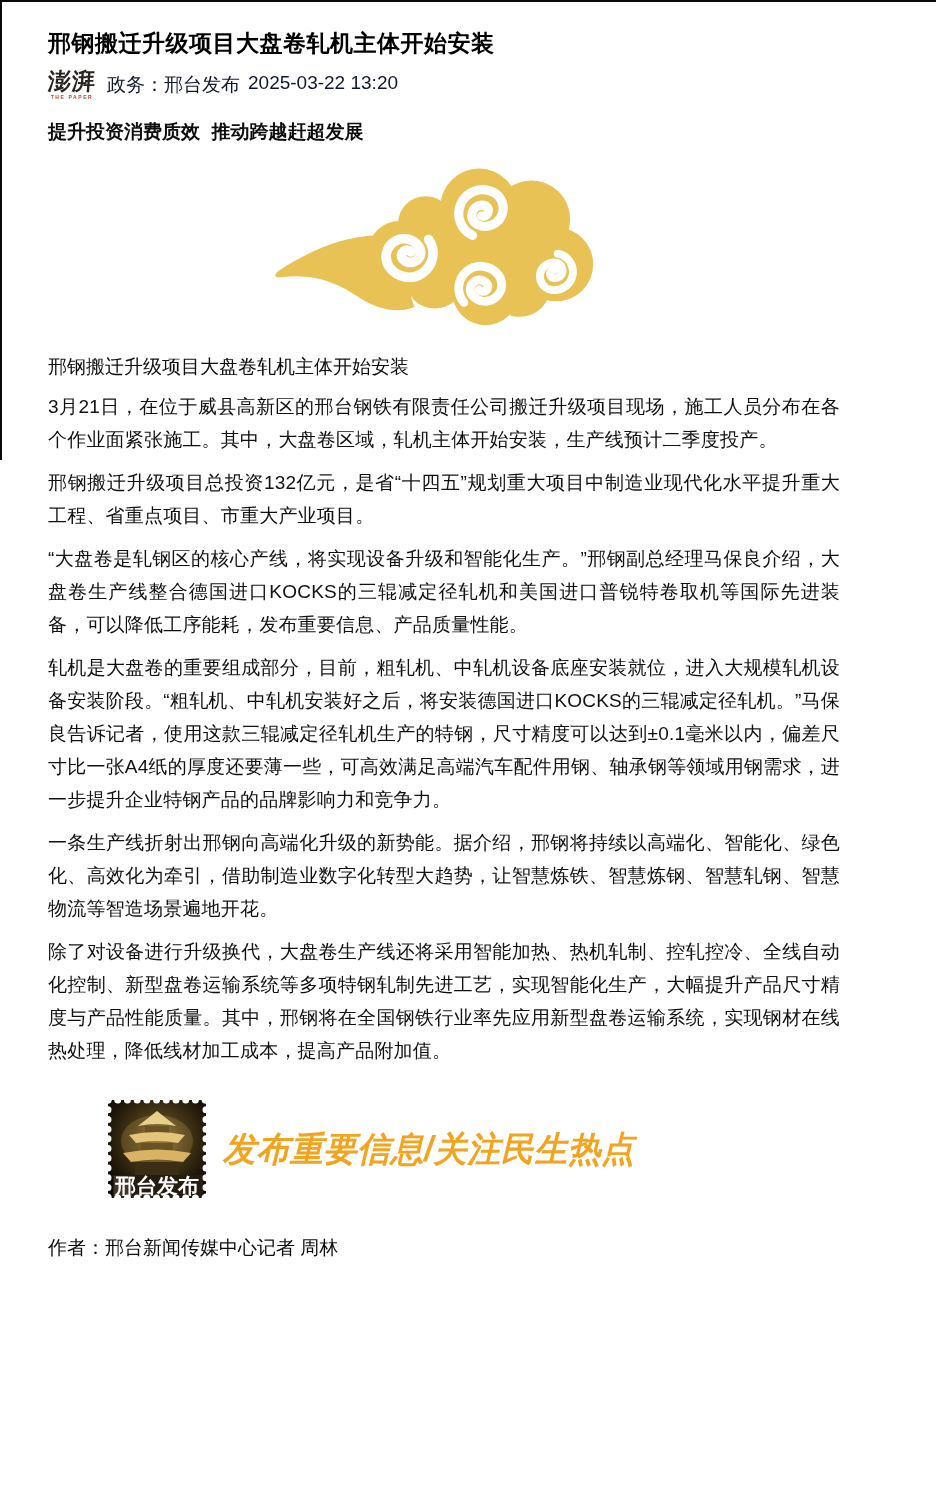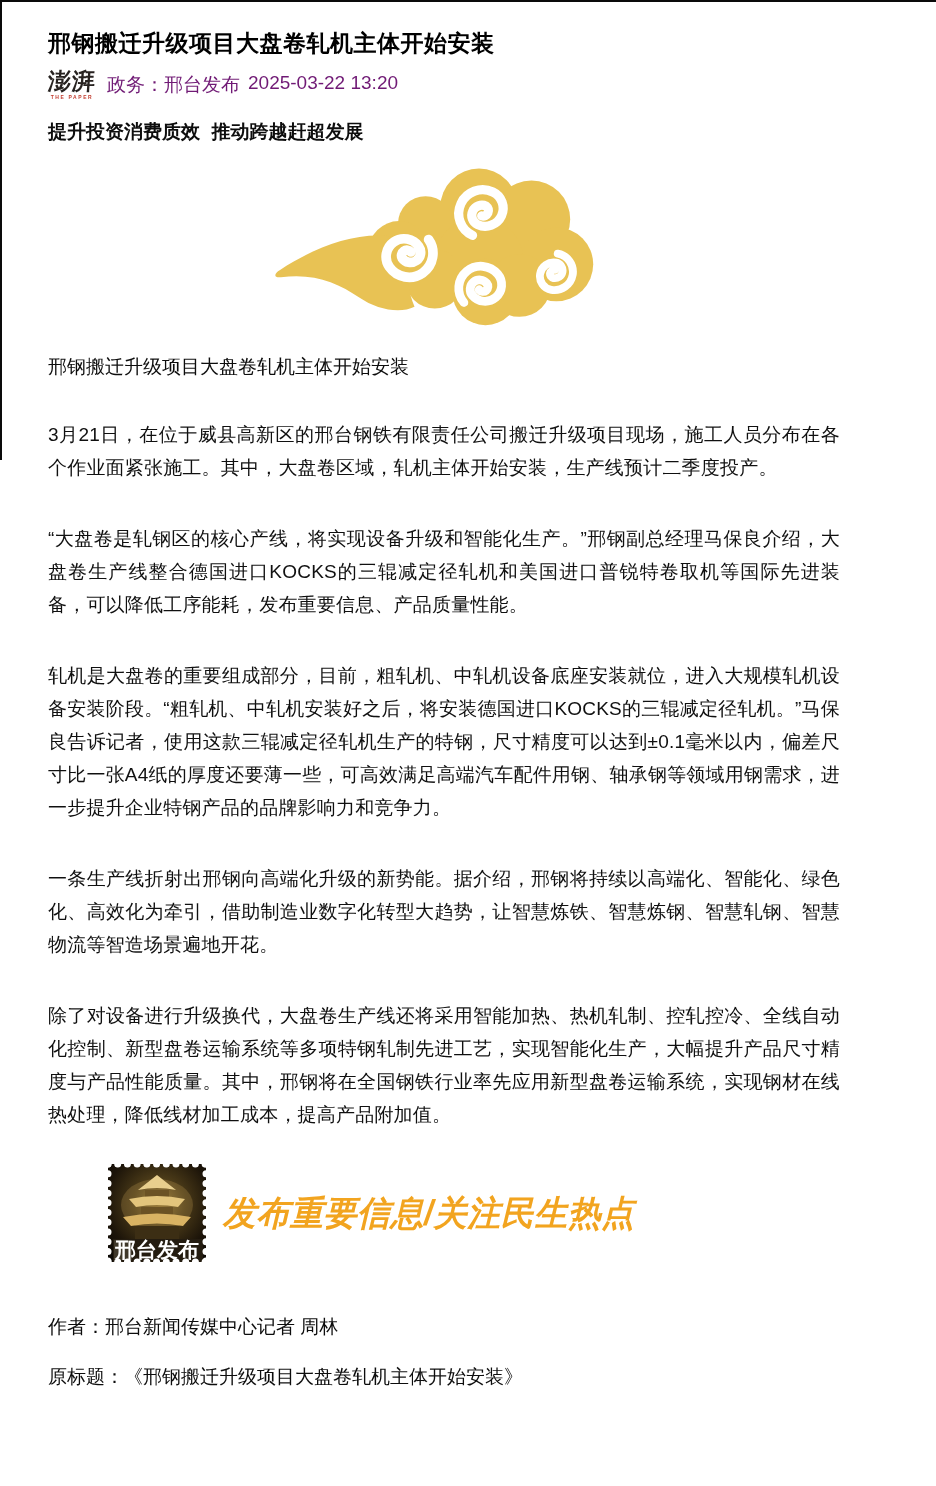--- a/index.html
+++ b/index.html
@@ -9,29 +9,29 @@
     color:#111;
   }
   .edge-top{position:absolute;top:0;left:0;width:936px;height:2px;background:#0a0a0a;}
   .edge-left{position:absolute;top:0;left:0;width:2px;height:460px;background:#0a0a0a;}
   .article{padding:28px 96px 46px 48px;}
   h1.title{margin:0;font-size:23px;line-height:30px;font-weight:700;color:#000;letter-spacing:0.5px;}
   .byline{margin-top:10px;display:flex;align-items:center;gap:11px;height:34px;}
   .logo{display:flex;flex-direction:column;align-items:center;line-height:1;cursor:pointer;}
   .logo-zh{font-family:"Liberation Serif","DejaVu Serif",serif;font-weight:900;font-size:23px;color:#272220;transform:skewX(-4deg);letter-spacing:1px;}
   .logo-en{font-size:5px;color:#c23b2e;letter-spacing:1.6px;margin-top:2px;font-weight:700;}
-  .byline-text{font-size:19px;color:#701a75;display:flex;gap:8px;white-space:nowrap;text-align:center;}
+  .byline-text{font-size:19px;color:#0f172a;display:flex;gap:8px;white-space:nowrap;text-align:center;}
   .lead{margin:18px 0 0;font-size:19px;font-weight:700;line-height:26px;color:#0d0d0d;font-family:Liberation Mono, monospace;}
   .cloud-wrap{margin-top:14px;height:182px;display:flex;justify-content:center;align-items:center;}
   .caption{margin:12px 0 0;font-size:19px;line-height:26px;color:#0d0d0d;}
-  p.body{margin:38px 0 0;font-size:19px;line-height:33px;color:#101010;text-align:justify;letter-spacing:0.2px;}
+  p.body{margin:10px 0 0;font-size:19px;line-height:33px;color:#101010;text-align:justify;letter-spacing:0.2px;}
   .banner{margin:30px 0 0 57px;display:flex;align-items:center;gap:14px;}
   .stamp{width:104px;height:104px;flex:0 0 auto;}
   .slogan{font-size:33px;font-weight:800;font-style:italic;color:#f2a41f;white-space:nowrap;letter-spacing:0.5px;transform:scaleY(1.05);}
-  .footer-line{margin:49px 0 0;font-size:19px;line-height:26px;color:#0d0d0d;}
+  .footer-line{margin:34px 0 0;font-size:19px;line-height:26px;color:#0d0d0d;}
   .footer-line.orig{margin-top:24px;}
   svg text{font-family:"Liberation Sans","DejaVu Sans",sans-serif;}
 </style>
 </head>
 <body>
 
 <div class="edge-top"></div>
 <div class="edge-left"></div>
 
 <div class="article">
@@ -70,20 +70,21 @@
         <path stroke-width="10.5" transform="rotate(-35 152 100)" d="M 178,100 A 26,26 0 0 1 126,100 A 19.5,19.5 0 0 1 165,100 A 11,11 0 0 1 142.9,100 A 5.9,5.9 0 0 1 154.6,100"></path>
         <path stroke-width="9.5" transform="rotate(140 230 138)" d="M 254,138 A 24,24 0 0 1 206,138 A 18,18 0 0 1 242,138 A 10.2,10.2 0 0 1 221.6,138 A 5.4,5.4 0 0 1 232.4,138"></path>
         <path stroke-width="8.5" transform="rotate(-80 310 120)" d="M 330,120 A 20,20 0 0 1 290,120 A 15,15 0 0 1 320,120 A 8.5,8.5 0 0 1 303,120 A 4.5,4.5 0 0 1 312,120"></path>
       </g>
     </svg>
   </div>
 
   <p class="caption">邢钢搬迁升级项目大盘卷轧机主体开始安装</p>
 
   <p class="body">3月21日，在位于威县高新区的邢台钢铁有限责任公司搬迁升级项目现场，施工人员分布在各个作业面紧张施工。其中，大盘卷区域，轧机主体开始安装，生产线预计二季度投产。</p>
+  <p class="body">邢钢搬迁升级项目总投资132亿元，是省“十四五”规划重大项目中制造业现代化水平提升重大工程、省重点项目、市重大产业项目。</p>
   <p class="body">“大盘卷是轧钢区的核心产线，将实现设备升级和智能化生产。”邢钢副总经理马保良介绍，大盘卷生产线整合德国进口KOCKS的三辊减定径轧机和美国进口普锐特卷取机等国际先进装备，可以降低工序能耗，发布重要信息、产品质量性能。</p>
   <p class="body">轧机是大盘卷的重要组成部分，目前，粗轧机、中轧机设备底座安装就位，进入大规模轧机设备安装阶段。“粗轧机、中轧机安装好之后，将安装德国进口KOCKS的三辊减定径轧机。”马保良告诉记者，使用这款三辊减定径轧机生产的特钢，尺寸精度可以达到±0.1毫米以内，偏差尺寸比一张A4纸的厚度还要薄一些，可高效满足高端汽车配件用钢、轴承钢等领域用钢需求，进一步提升企业特钢产品的品牌影响力和竞争力。</p>
   <p class="body">一条生产线折射出邢钢向高端化升级的新势能。据介绍，邢钢将持续以高端化、智能化、绿色化、高效化为牵引，借助制造业数字化转型大趋势，让智慧炼铁、智慧炼钢、智慧轧钢、智慧物流等智造场景遍地开花。</p>
   <p class="body">除了对设备进行升级换代，大盘卷生产线还将采用智能加热、热机轧制、控轧控冷、全线自动化控制、新型盘卷运输系统等多项特钢轧制先进工艺，实现智能化生产，大幅提升产品尺寸精度与产品性能质量。其中，邢钢将在全国钢铁行业率先应用新型盘卷运输系统，实现钢材在线热处理，降低线材加工成本，提高产品附加值。</p>
 
   <div class="banner">
     <svg class="stamp" viewBox="0 0 104 104">
       <defs>
         <radialGradient id="stampbg" cx="0.52" cy="0.40" r="0.75">
           <stop offset="0" stop-color="#8a6f33"></stop>
@@ -109,15 +110,14 @@
         <line x1="3" y1="3" x2="101" y2="3"></line>
         <line x1="3" y1="101" x2="101" y2="101"></line>
         <line x1="3" y1="3" x2="3" y2="101"></line>
         <line x1="101" y1="3" x2="101" y2="101"></line>
       </g>
     </svg>
     <span class="slogan">发布重要信息/关注民生热点</span>
   </div>
 
   <p class="footer-line">作者：邢台新闻传媒中心记者 周林</p>
-  <p class="footer-line orig">原标题：《邢钢搬迁升级项目大盘卷轧机主体开始安装》</p>
 
 </div>
 
 </body></html>

